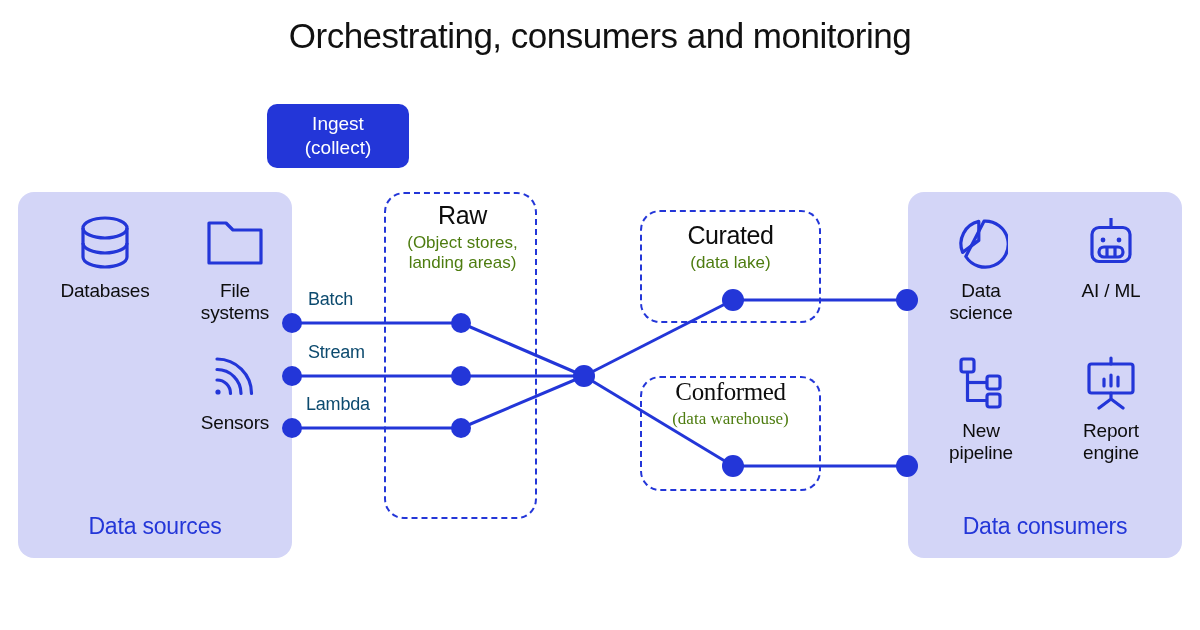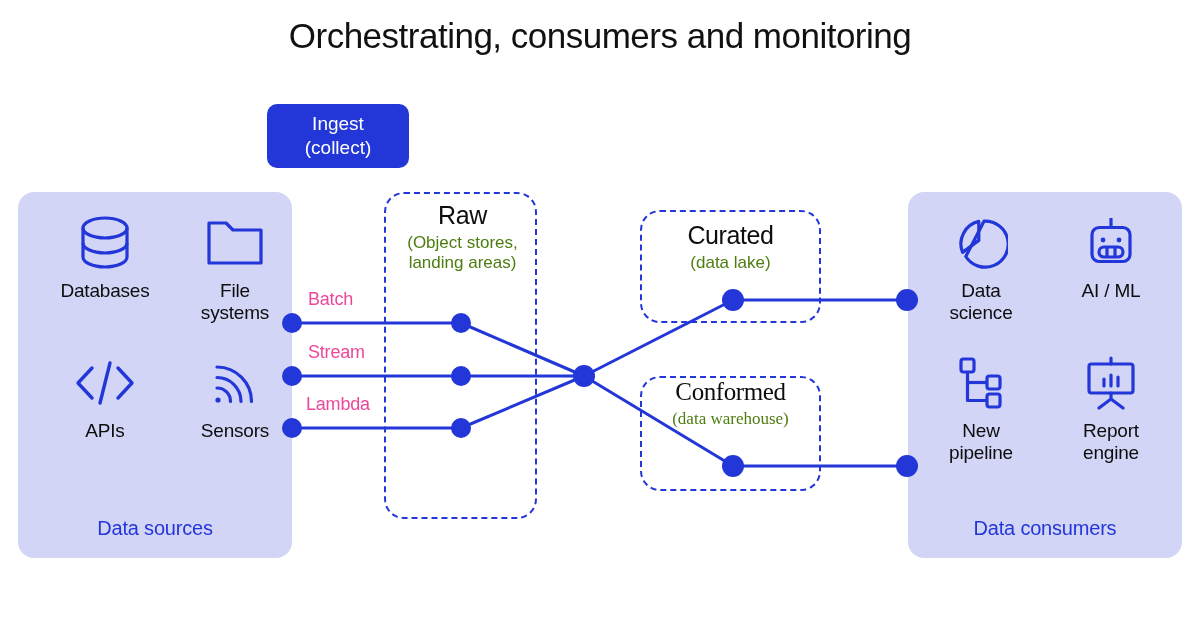--- a/index.html
+++ b/index.html
@@ -64,21 +64,21 @@
   #panel-sources   { left: 18px;  top: 192px; width: 274px; height: 366px; }
   #panel-consumers { left: 908px; top: 192px; width: 274px; height: 366px; }
 
   .panel-title {
     position: absolute;
     left: 0;
     bottom: 18px;
     width: 100%;
     text-align: center;
     color: #2336d8;
-    font-size: 20px;
+    font-size: 23px;
     font-weight: 500;
     letter-spacing: -0.2px;
   }
 
   .cell {
     position: absolute;
     width: 130px;
     display: flex;
     flex-direction: column;
     align-items: center;
@@ -97,21 +97,21 @@
     text-align: center;
     white-space: pre-line;
     font-weight: 400;
     letter-spacing: -0.2px;
   }
 
   
   #cell-databases  { left: 22px;  top: 20px; }
   #cell-filesys    { left: 152px; top: 20px; align-items: center; }
   #cell-apis       { left: 22px;  top: 160px; }
-  #cell-sensors    { left: 152px; top: 160px; }
+  #cell-sensors    { left: 152px; top: 152px; }
   
   #cell-datascience{ left: 8px;   top: 20px; }
   #cell-aiml       { left: 138px; top: 20px; }
   #cell-newpipe    { left: 8px;   top: 160px; }
   #cell-report     { left: 138px; top: 160px; }
 
   
   .zone {
     position: absolute;
     border: 2.5px dashed #2336d8;
@@ -162,21 +162,21 @@
     stroke: #2336d8;
     stroke-width: 3;
     fill: none;
   }
   .flow-node {
     fill: #2336d8;
   }
   .flow-label {
     position: absolute;
     font-size: 18px;
-    color: #ec4899;
+    color: #0c4a6e;
     letter-spacing: -0.2px;
     white-space: nowrap;
   }
   #label-batch  { left: 308px; top: 289px; }
   #label-stream { left: 308px; top: 342px; }
   #label-lambda { left: 306px; top: 394px; }
 </style>
 </head>
 <body>
 
@@ -205,30 +205,20 @@
     <div class="cell" id="cell-filesys">
       <div class="icon-wrap">
         <svg width="58" height="50" viewBox="0 0 58 50" fill="none" stroke="#2336d8" stroke-width="3.2" stroke-linejoin="round">
           <path d="M3 45V5h17l7 7h28v33z"></path>
         </svg>
       </div>
       <div class="cell-label">File
 systems</div>
     </div>
 
-    <div class="cell" id="cell-apis">
-      <div class="icon-wrap">
-        <svg width="64" height="46" viewBox="0 0 64 46" fill="none" stroke="#2336d8" stroke-width="3.4" stroke-linecap="round" stroke-linejoin="round">
-          <path d="M19 8L5 23l14 15"></path>
-          <path d="M45 8l14 15-14 15"></path>
-          <path d="M37 3L27 43"></path>
-        </svg>
-      </div>
-      <div class="cell-label">APIs</div>
-    </div>
 
     <div class="cell" id="cell-sensors">
       <div class="icon-wrap">
         <svg width="52" height="52" viewBox="0 0 52 52" fill="none" stroke="#2336d8" stroke-width="3.2" stroke-linecap="round">
           <circle cx="9" cy="43" r="2.6" fill="#2336d8" stroke="none"></circle>
           <path d="M8 31c7.5 0 13.5 6 13.5 13.5"></path>
           <path d="M8 20.5c13.3 0 24 10.7 24 24"></path>
           <path d="M8 10c19 0 34.5 15.5 34.5 34.5"></path>
         </svg>
       </div>

